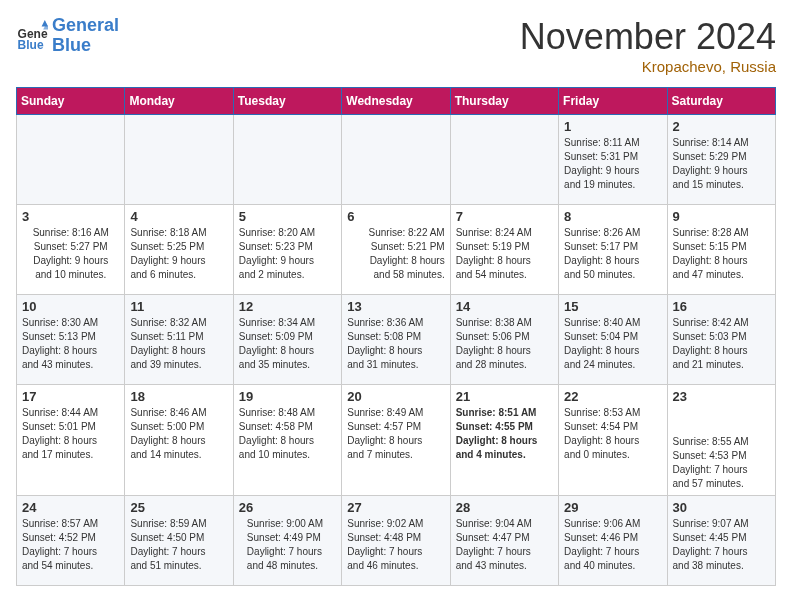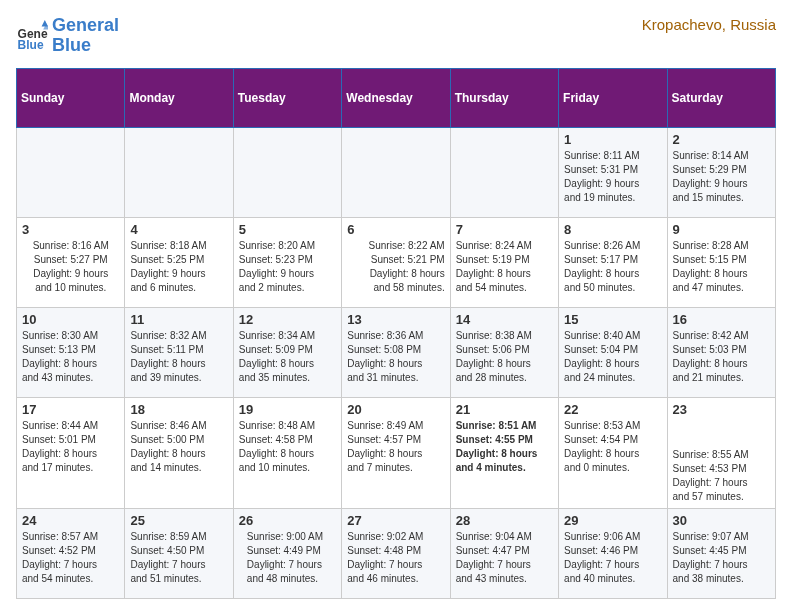--- a/index.html
+++ b/index.html
@@ -41,25 +41,25 @@
     .location {
       font-size: 15px;
       color: #a16207;
     }
     table {
       width: 100%;
       border-collapse: collapse;
       table-layout: fixed;
     }
     thead tr th {
-      background-color: #701a75;
+      background-color: #be185d;
       color: #fff;
       font-size: 12px;
       font-weight: bold;
-      padding: 22px 4px;
+      padding: 6px 4px;
       text-align: left;
       border: 1px solid #2a6ab5;
     }
     tbody tr td {
       vertical-align: top;
       border: 1px solid #ccc;
       padding: 4px 5px;
       font-size: 10px;
       color: #333;
       min-height: 80px;
@@ -92,20 +92,21 @@
       <text x="2" y="36" font-size="15" font-weight="bold" fill="#3a7dc9">Blue</text>
       <polygon points="32,8 40,8 36,0" fill="#3a7dc9"></polygon>
       <polygon points="34,12 42,12 38,4" fill="#3a7dc9" opacity="0.6"></polygon>
     </svg>
     <div>
       <div class="logo-text"><span>General</span></div>
       <div class="logo-text" style="color:#3a7dc9">Blue</div>
     </div>
   </div>
   <div class="title-block">
+    <div class="month-title">November 2024</div>
     <div class="location">Kropachevo, Russia</div>
   </div>
 </div>
 
 <table>
   <thead>
     <tr>
     <th>Sunday</th>
         <th>Monday</th>
         <th>Tuesday</th>

